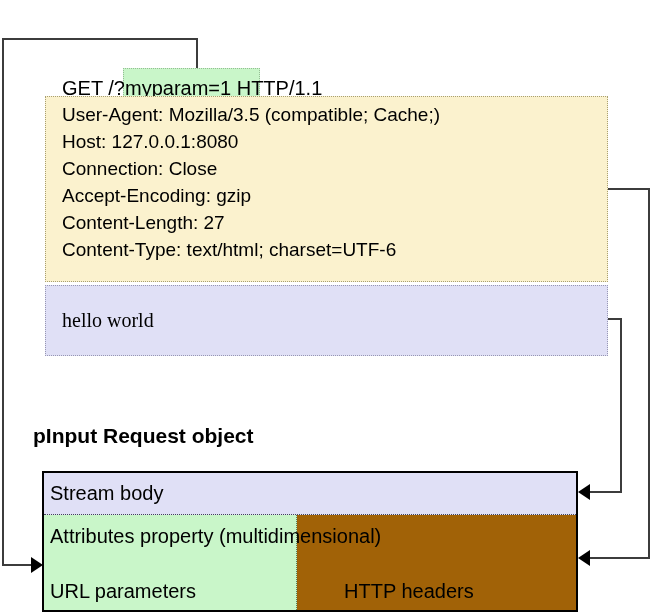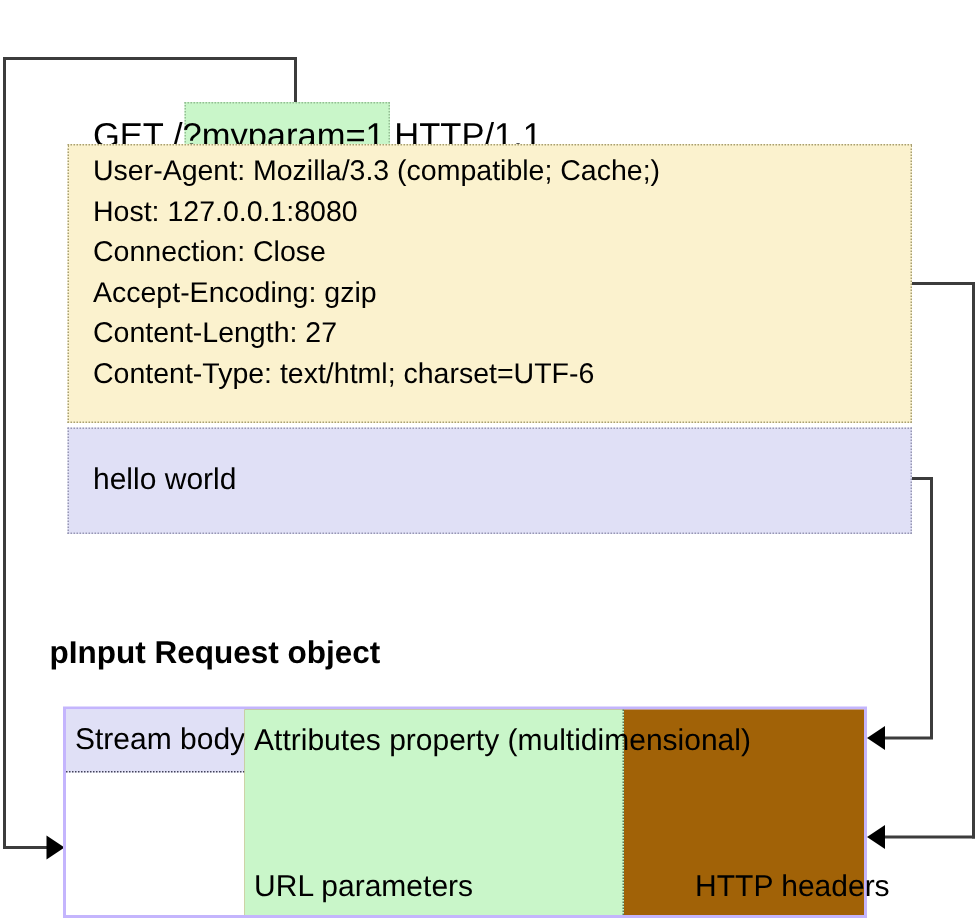--- a/index.html
+++ b/index.html
@@ -33,47 +33,48 @@
     border-bottom: 8px solid transparent;
     border-right: 12px solid #000000;
   }
   #param-highlight {
     left: 123px; top: 68px;
     width: 135px; height: 29px;
     border: 1px dotted #94bd94;
   }
   #request-line {
     left: 62px; top: 77px;
-    font-size: 23px;
+    font-size: 20px;
     white-space: nowrap;
   }
   #headers-box {
     left: 45px; top: 96px;
     width: 545px; height: 180px;
     border: 1px dotted #a89f72;
     padding: 4px 0 0 16px;
     font-size: 19px;
     line-height: 27px;
     white-space: nowrap;
   }
   #body-box {
     left: 45px; top: 285px;
     width: 545px; height: 69px;
     border: 1px dotted #9797b3;
     display: flex;
     align-items: center;
     padding-left: 16px;
     font-size: 20px;
+    font-family: Liberation Serif, serif;
   }
   #stream-box {
     left: 42px; top: 471px;
     width: 532px; height: 137px;
-    border: 2px solid #c4b5fd;
+    border: 2px solid #000000;
     display: flex;
-    flex-direction: row;
+    flex-direction: column;
   }
   #stream-body-row {
     height: 41px;
     border-bottom: 1px dotted #44445a;
     display: flex;
     align-items: center;
     padding-left: 6px;
     font-size: 20px;
   }
   #attributes-row { position: relative; flex: 1; }
@@ -110,21 +111,21 @@
   <div class="line" style="left:620px; top:318px; width:2px; height:174px;"></div>
   <div class="line" style="left:590px; top:491px; width:32px; height:2px;"></div>
   <div class="arrow-left" style="left:578px; top:484px;"></div>
 
   <div class="abs" id="param-highlight" style="background-color: rgb(201, 246, 201);"></div>
   <div class="abs" id="request-line">
     <span>GET /?</span><span>myparam=1</span><span> HTTP/1.1</span>
   </div>
 
   <div class="abs" id="headers-box" style="background-color: rgb(251, 242, 206);">
-    <div>User-Agent: Mozilla/3.3 (compatible; Cache;)</div>
+    <div>User-Agent: Mozilla/3.5 (compatible; Cache;)</div>
     <div>Host: 127.0.0.1:8080</div>
     <div>Connection: Close</div>
     <div>Accept-Encoding: gzip</div>
     <div>Content-Length: 27</div>
     <div>Content-Type: text/html; charset=UTF-6</div>
   </div>
 
   <div class="abs" id="body-box" style="background-color: rgb(224, 224, 246);">
     <span>hello world</span>
   </div>

